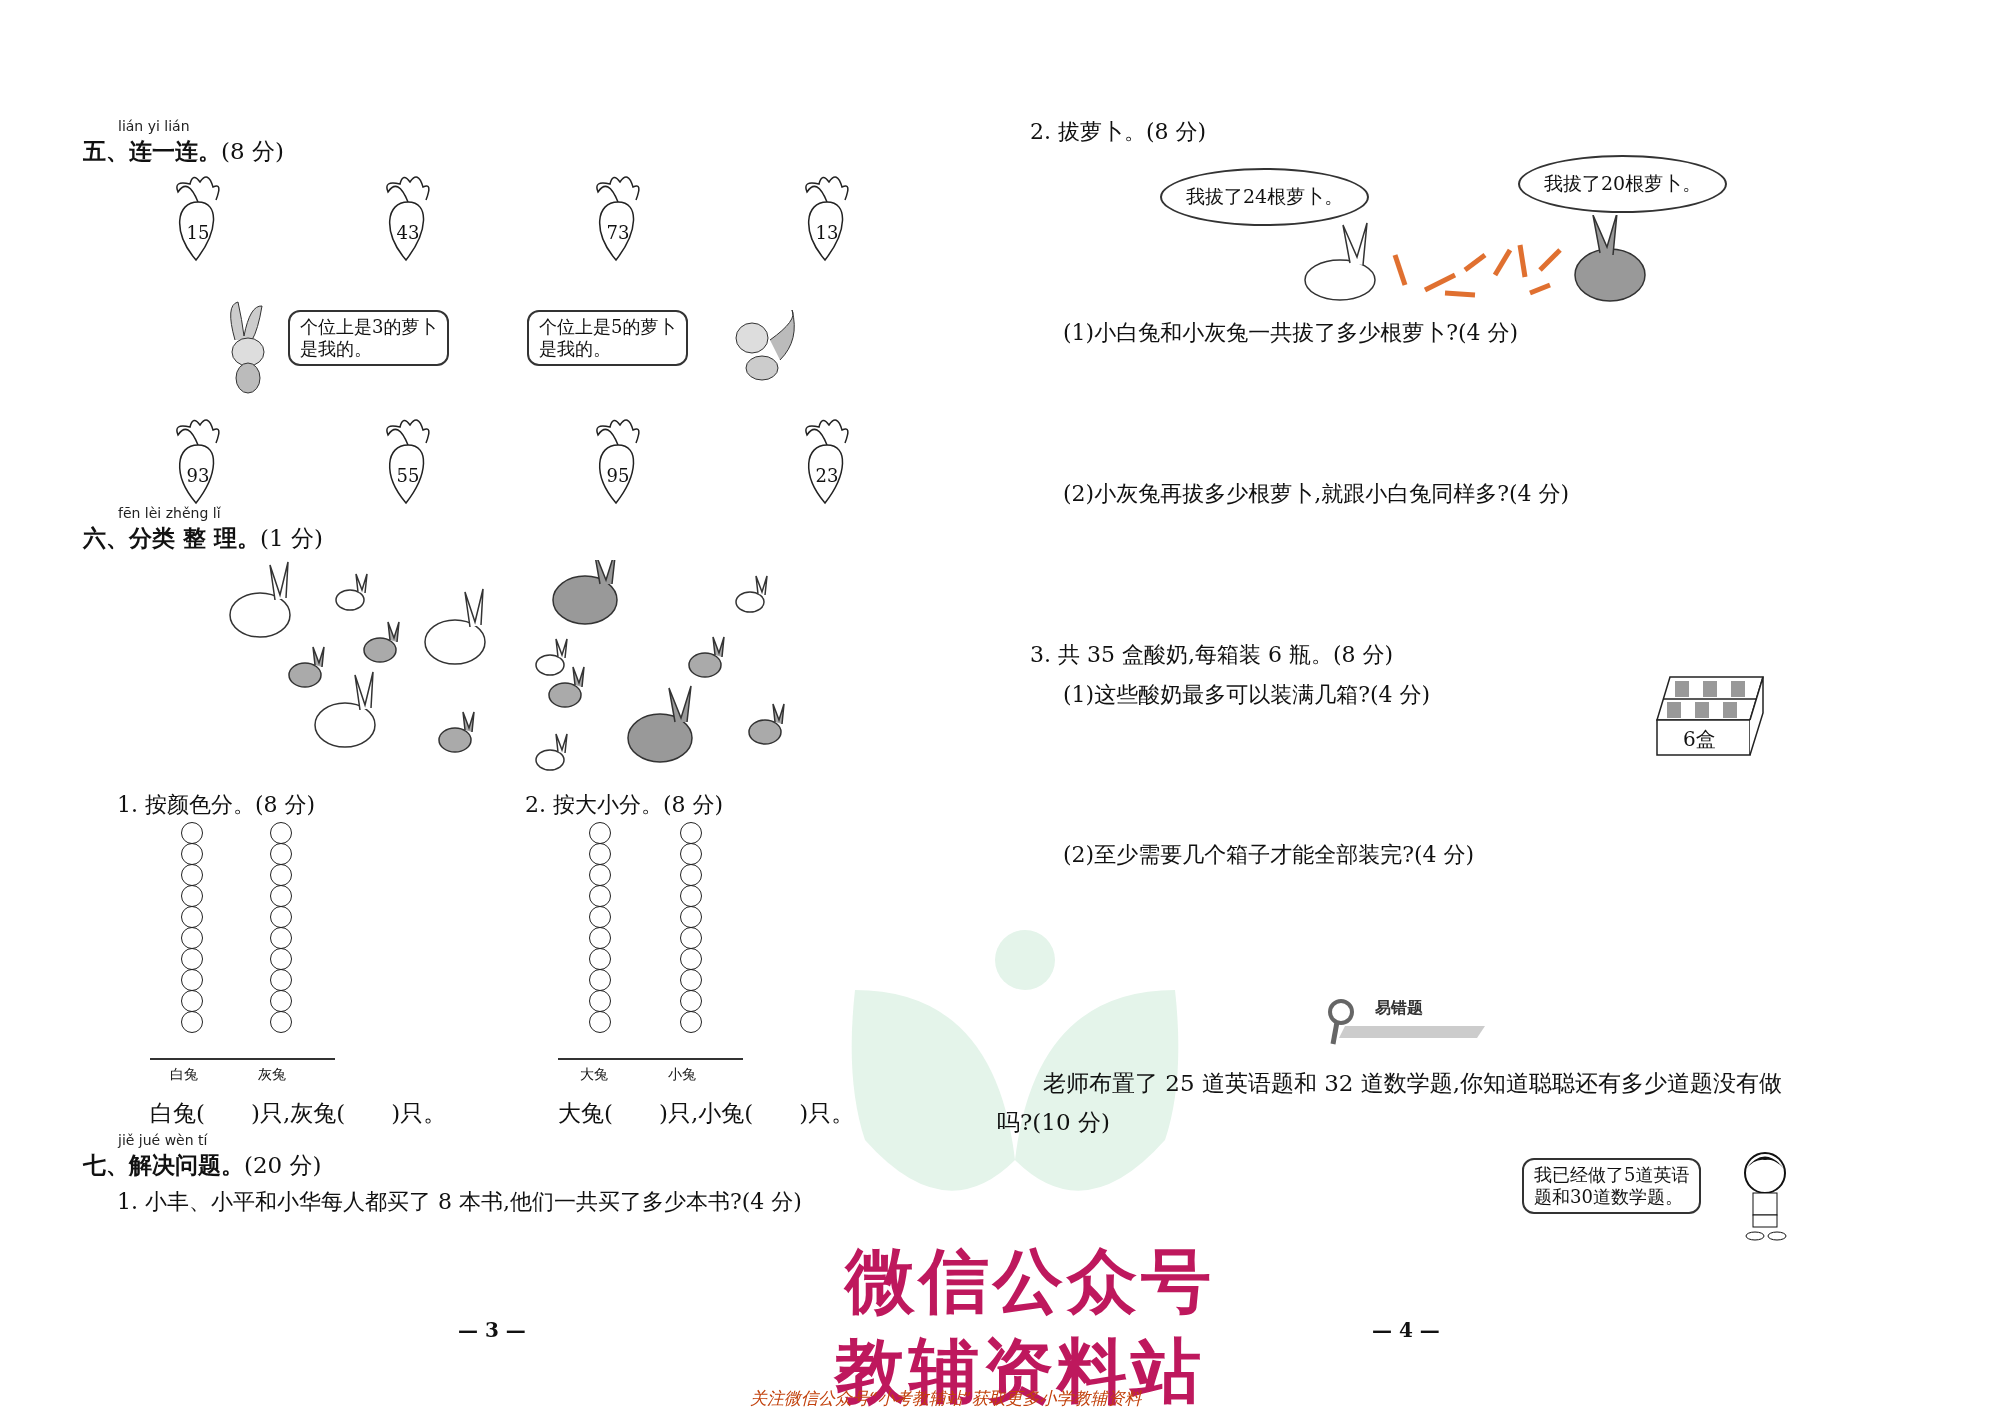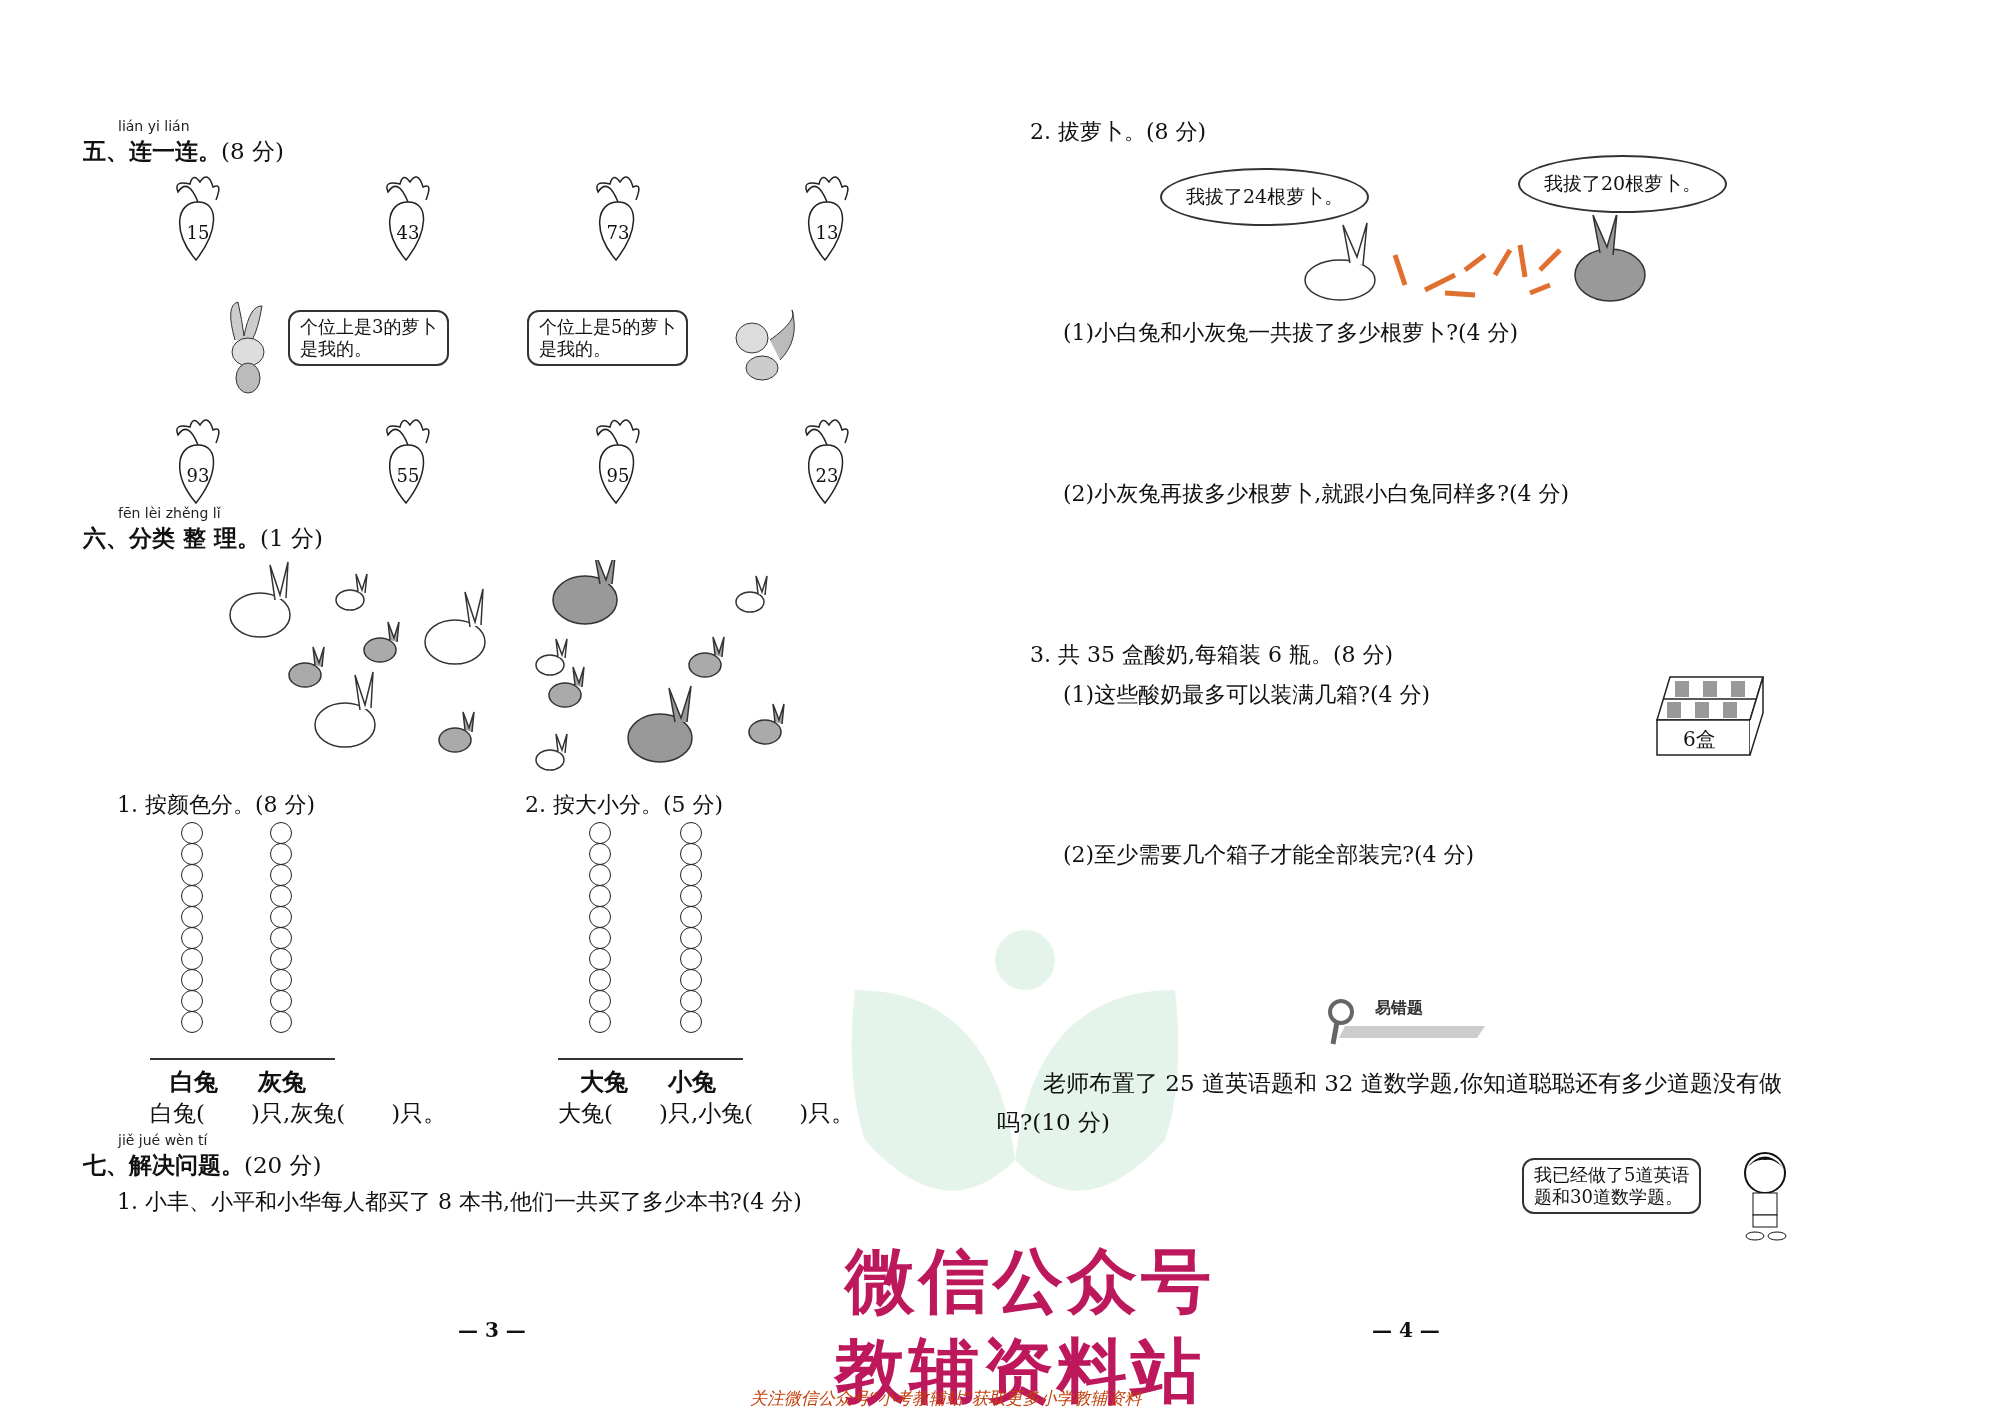--- a/index.html
+++ b/index.html
@@ -10,21 +10,21 @@
   .sec{font-size:23px;font-weight:bold;}
   .sec .pts{font-weight:normal;}
   .q{font-size:22px;white-space:nowrap;}
   .radish{width:60px;height:90px;}
   .radish .num{position:absolute;left:0;right:0;top:50px;text-align:center;font-size:18px;}
   .bubble{border:2px solid #333;border-radius:12px;background:#fff;font-size:18px;line-height:22px;padding:4px 10px;white-space:nowrap;}
   .ellipse{border:2px solid #333;border-radius:50%;background:#fff;font-size:19px;padding:14px 24px;white-space:nowrap;}
   .col-circles{display:flex;flex-direction:column;}
   .col-circles span{width:22px;height:22px;border:1.5px solid #222;border-radius:50%;margin-top:-1px;box-sizing:border-box;}
   .baseline{height:2px;background:#333;}
-  .lbl{font-size:24px;font-weight:bold;}
+  .lbl{font-size:14px;}
   .pg{font-size:20px;font-weight:bold;}
 </style>
 </head>
 <body>
 
 <div class="abs" style="left:845px;top:930px;width:340px;height:330px;">
   <svg width="340" height="330" viewBox="0 0 340 330">
     <circle cx="180" cy="30" r="30" fill="#e4f4ea"></circle>
     <path d="M10 60 Q150 60 170 230 Q100 300 20 210 Q0 150 10 60Z" fill="#e4f4ea"></path>
     <path d="M330 60 Q190 60 170 230 Q240 300 320 210 Q340 150 330 60Z" fill="#e4f4ea"></path>
@@ -188,21 +188,21 @@
     <span></span>
     <span></span>
     <span></span>
     <span></span>
 </div>
 <div class="abs baseline" style="left:150px;top:1058px;width:185px;"></div>
 <div class="abs lbl" style="left:170px;top:1066px;">白兔</div>
 <div class="abs lbl" style="left:258px;top:1066px;">灰兔</div>
 <div class="abs q" style="left:150px;top:1098px;font-size:23px;">白兔(　　)只,灰兔(　　)只。</div>
 
-<div class="abs q" style="left:525px;top:790px;">2. 按大小分。(5 分)</div>
+<div class="abs q" style="left:525px;top:790px;">2. 按大小分。(8 分)</div>
 <div class="abs col-circles" style="left:589px;top:823px;">
   <span></span>
     <span></span>
     <span></span>
     <span></span>
     <span></span>
     <span></span>
     <span></span>
     <span></span>
     <span></span>

